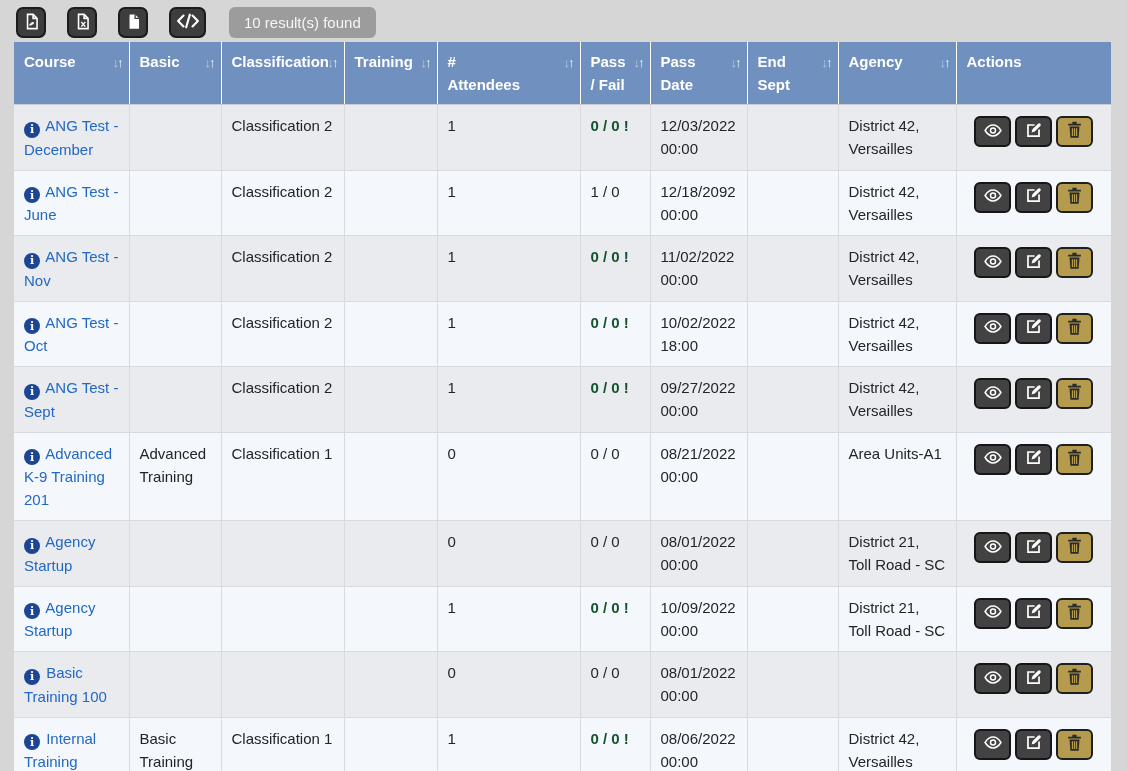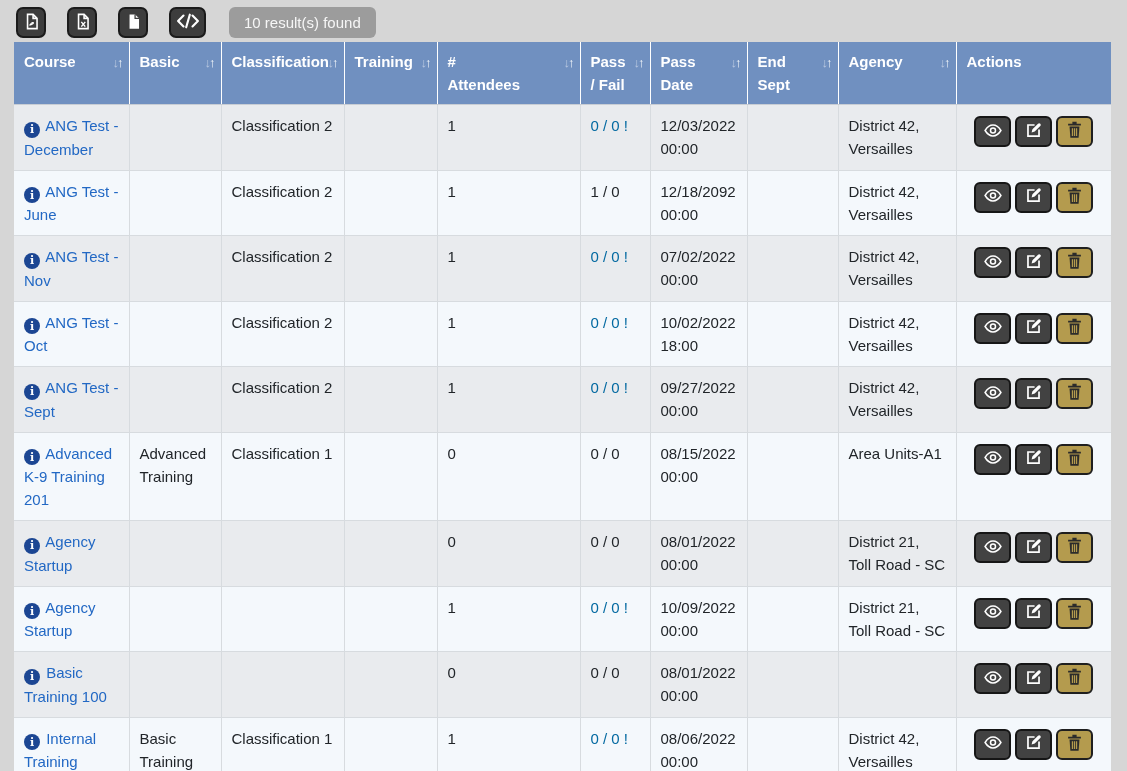--- a/index.html
+++ b/index.html
@@ -74,21 +74,21 @@
   .course-link { color: #2268c4; text-decoration: none; cursor: pointer; }
   .info-icon {
     display: inline-flex; align-items: center; justify-content: center;
     width: 16px; height: 16px; border-radius: 50%;
     background: #1c4693; color: #fff;
     font-size: 11px; font-weight: bold;
     font-family: "DejaVu Serif", serif;
     vertical-align: -2px; margin-right: 2px;
     cursor: pointer;
   }
-  .pass-fail.fail { color: #0369a1; font-weight: normal; }
+  .pass-fail.fail { color: #14532d; font-weight: bold; }
 
   .cell-actions { text-align: center; }
   .actions-wrap { display: inline-flex; gap: 4px; justify-content: center; padding-top: 2px; }
   .abtn {
     width: 37px; height: 31px;
     border-radius: 6px;
     display: inline-flex; align-items: center; justify-content: center;
     cursor: pointer; padding: 0;
   }
   .abtn.dark { background: #424242; border: 2px solid #161616; }
@@ -299,21 +299,21 @@
       <span class="info-icon">
               <span class="info-glyph">i</span>
             </span>
       <a class="course-link">ANG Test - Nov</a>
     </td>
     <td></td>
     <td>Classification 2</td>
     <td></td>
     <td>1</td>
     <td><span class="pass-fail fail">0 / 0 !</span></td>
-    <td>07/02/2022 00:00</td>
+    <td>11/02/2022 00:00</td>
     <td></td>
     <td>District 42, Versailles</td>
     <td class="cell-actions">
       <span class="actions-wrap">
         <button class="abtn dark">
           <span>
             <svg width="20" height="15" viewBox="0 0 24 17">
               <path d="M12 2C6.5 2 2.5 8.5 2.5 8.5S6.5 15 12 15s9.5-6.5 9.5-6.5S17.5 2 12 2z" fill="none" stroke="#fff" stroke-width="1.8"></path>
               <circle cx="12" cy="8.5" r="3" fill="none" stroke="#fff" stroke-width="1.8"></circle>
             </svg>
@@ -443,21 +443,21 @@
       <span class="info-icon">
               <span class="info-glyph">i</span>
             </span>
       <a class="course-link">Advanced K-9 Training 201</a>
     </td>
     <td>Advanced Training</td>
     <td>Classification 1</td>
     <td></td>
     <td>0</td>
     <td><span class="pass-fail">0 / 0</span></td>
-    <td>08/15/2022 00:00</td>
+    <td>08/21/2022 00:00</td>
     <td></td>
     <td>Area Units-A1</td>
     <td class="cell-actions">
       <span class="actions-wrap">
         <button class="abtn dark">
           <span>
             <svg width="20" height="15" viewBox="0 0 24 17">
               <path d="M12 2C6.5 2 2.5 8.5 2.5 8.5S6.5 15 12 15s9.5-6.5 9.5-6.5S17.5 2 12 2z" fill="none" stroke="#fff" stroke-width="1.8"></path>
               <circle cx="12" cy="8.5" r="3" fill="none" stroke="#fff" stroke-width="1.8"></circle>
             </svg>

